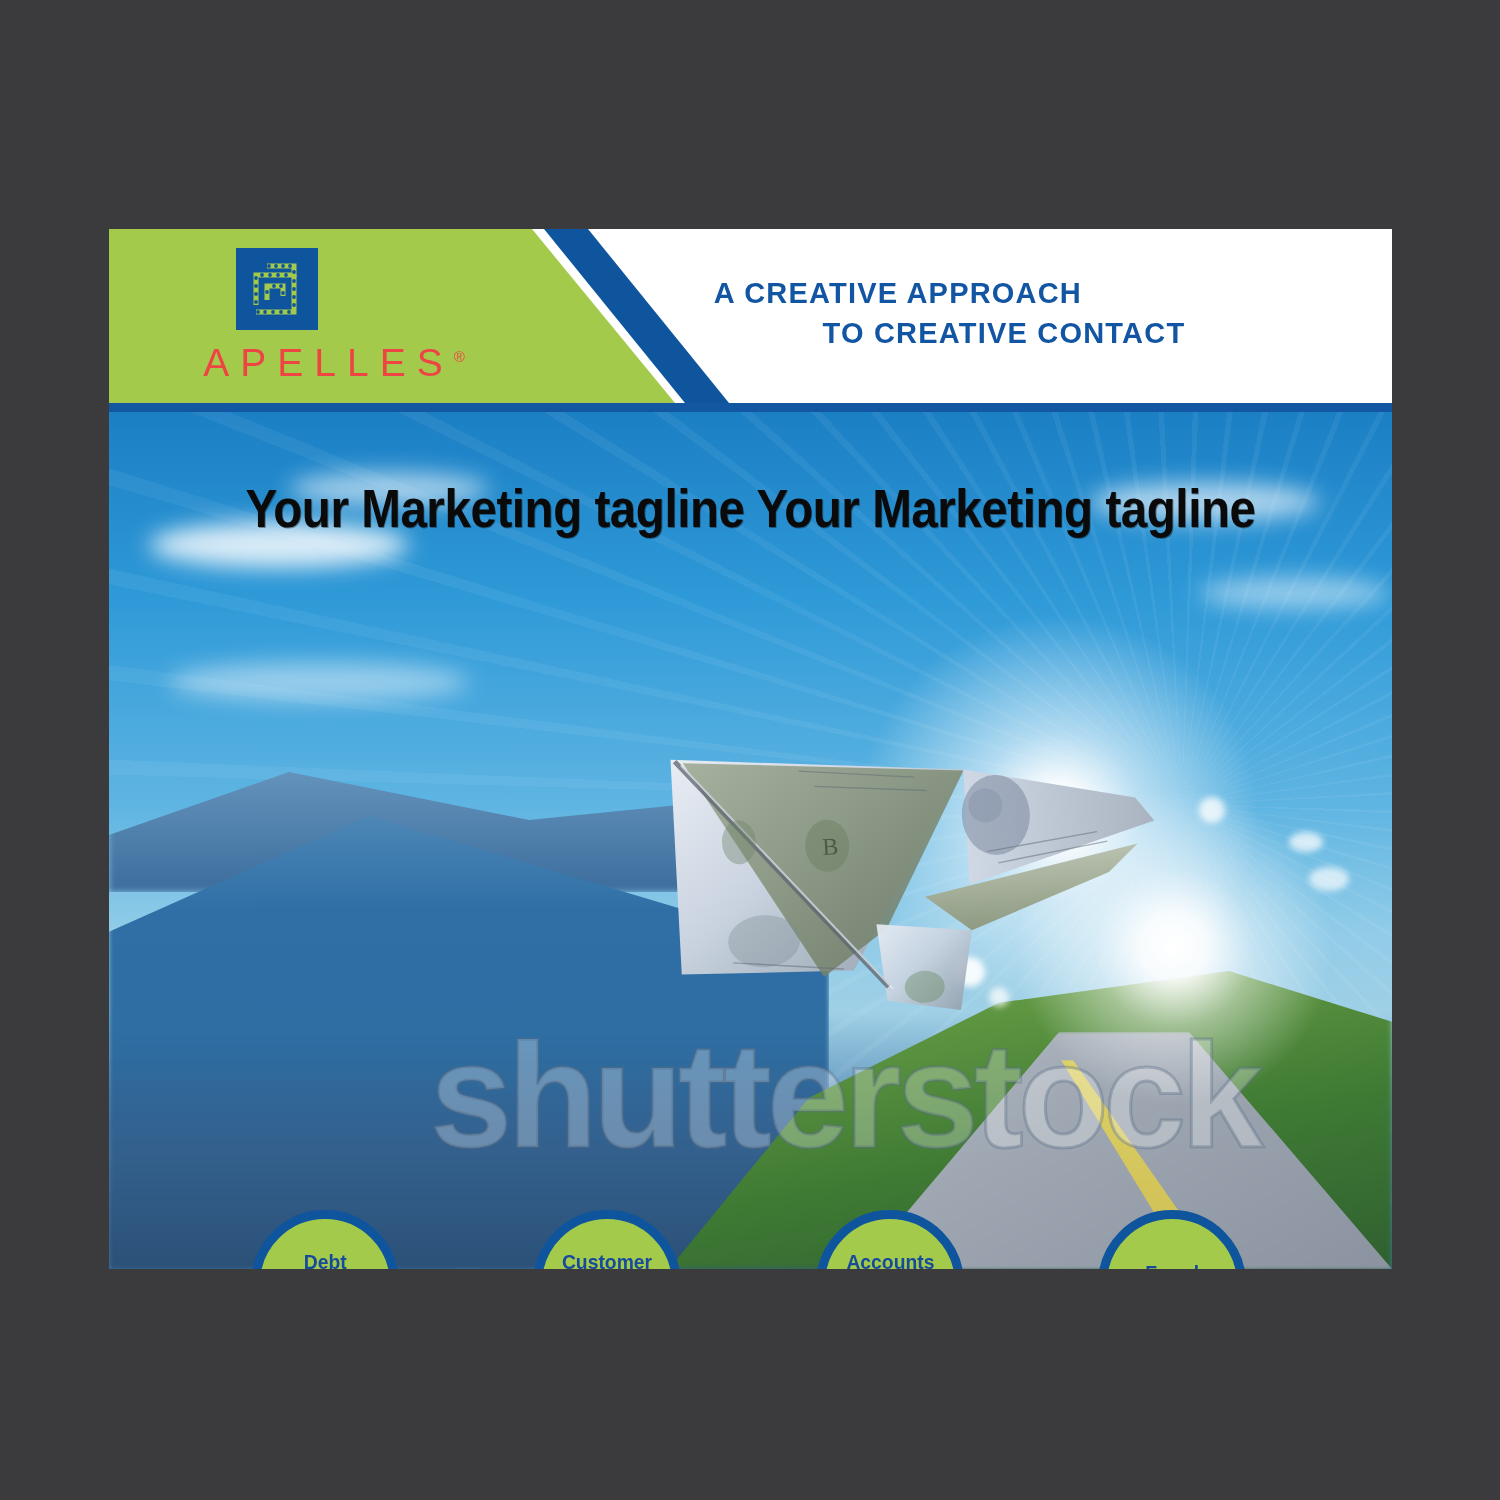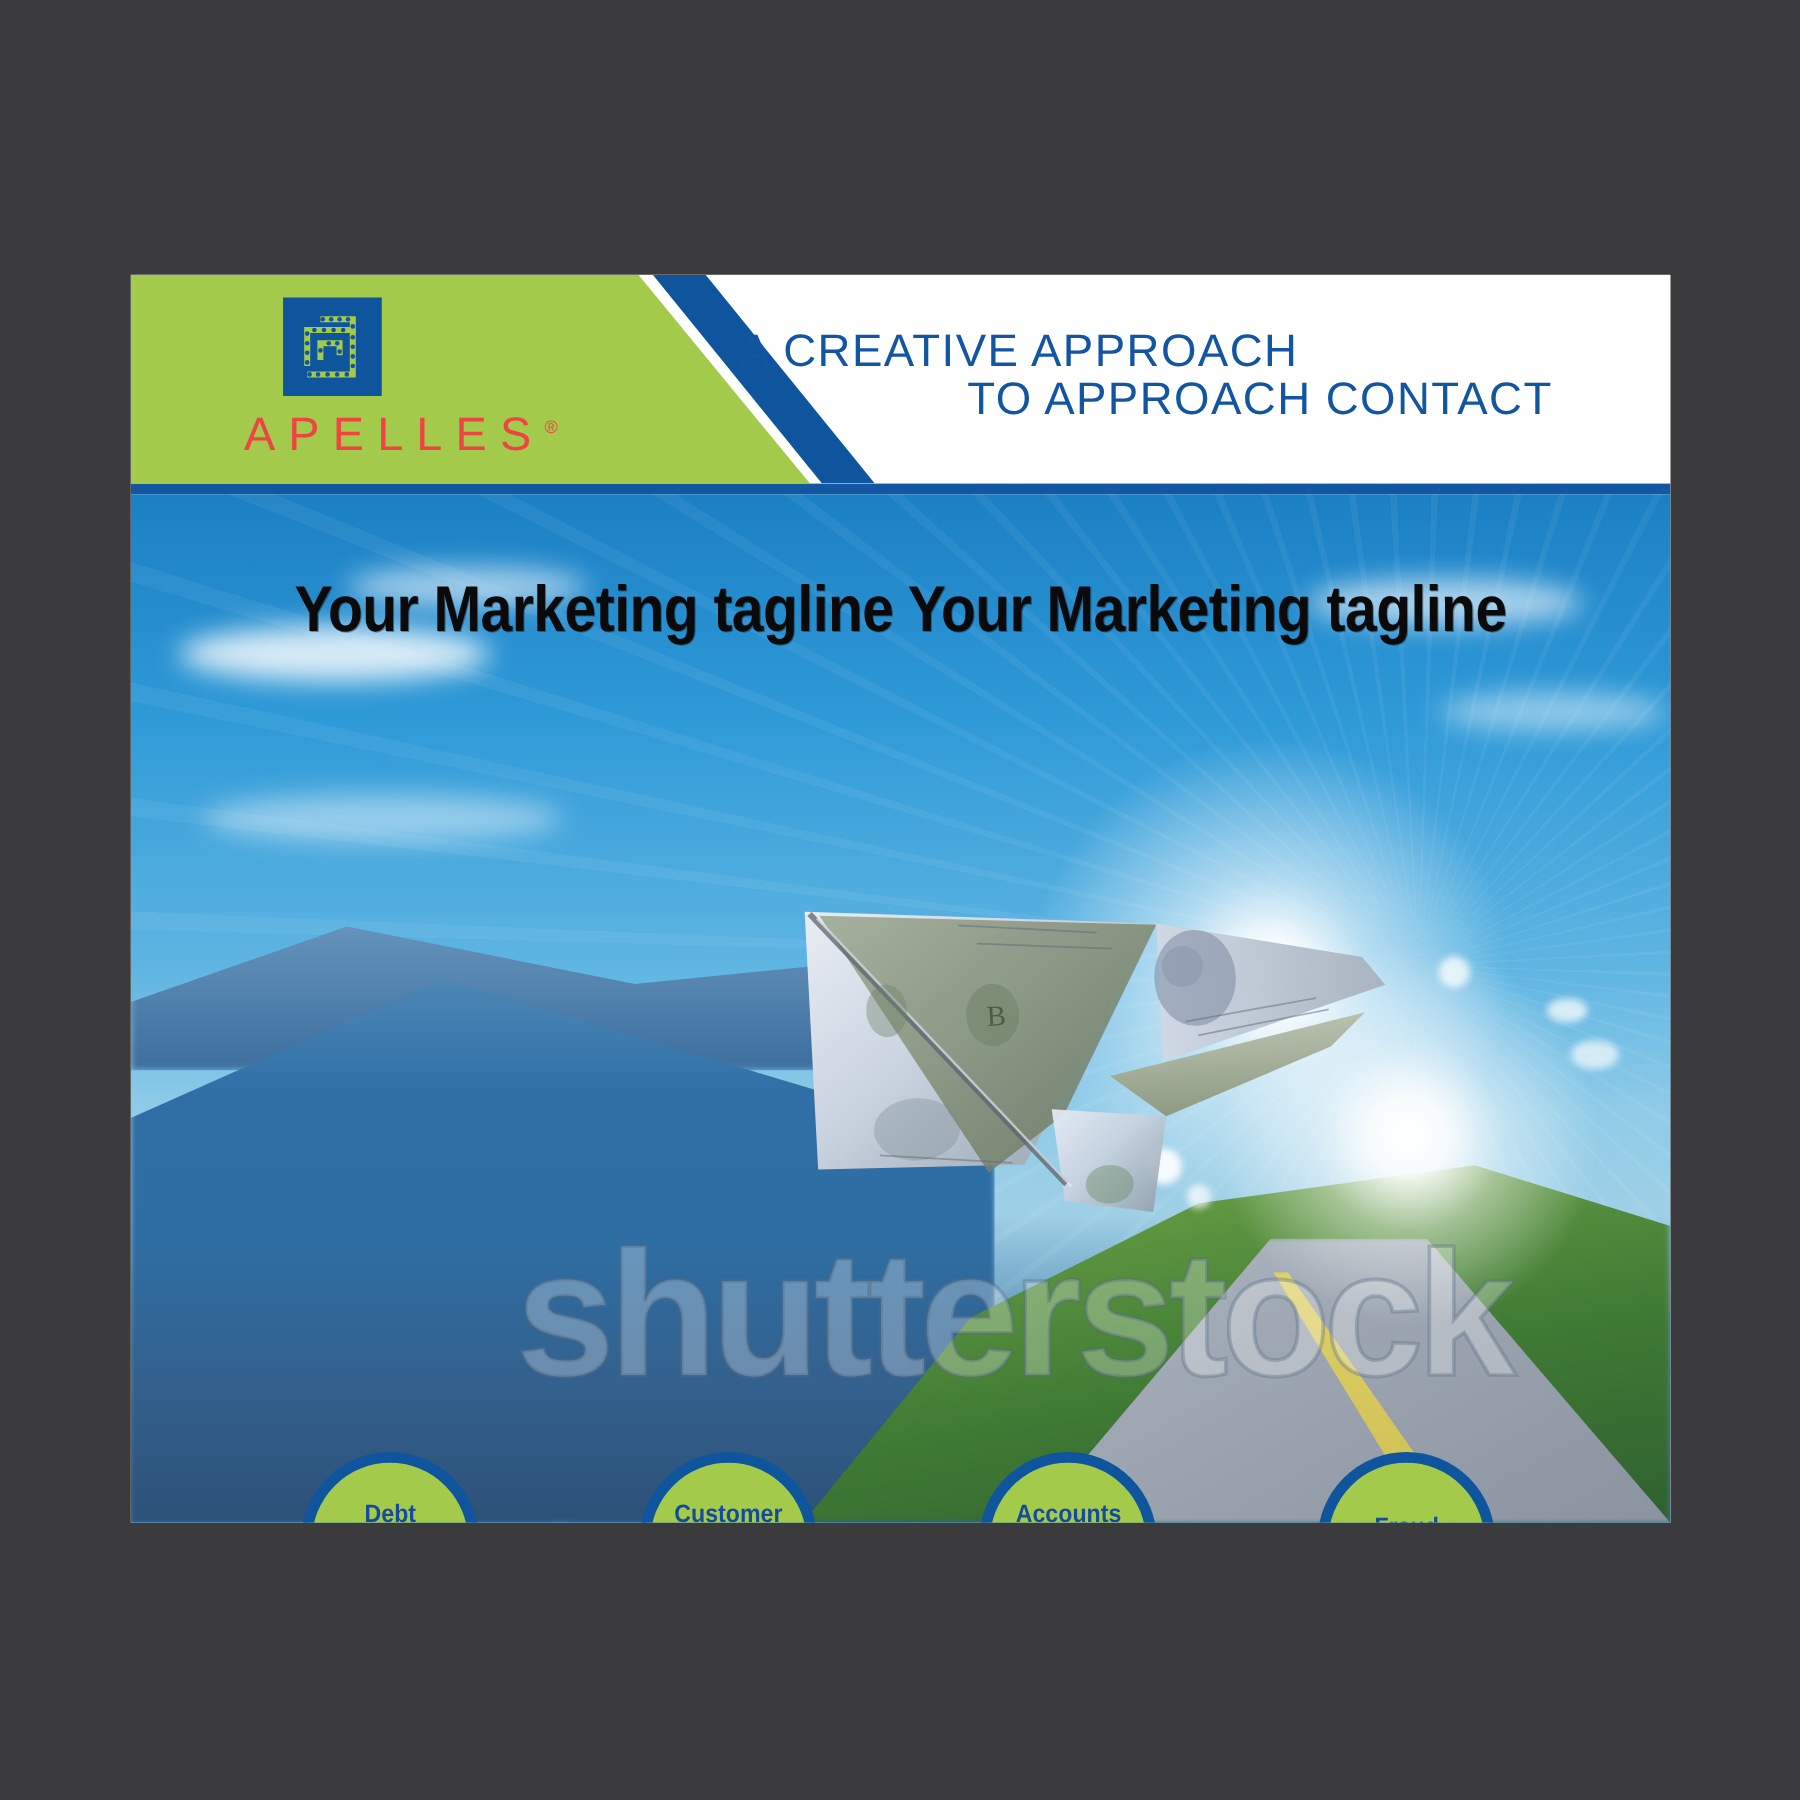--- a/index.html
+++ b/index.html
@@ -53,25 +53,25 @@
     text-align:center;
     white-space:nowrap;
   }
   .logo-word sup{font-size:15px;letter-spacing:0;vertical-align:super;}
 
   
   .header-tagline{
     position:absolute;
     right:98px; top:44px;
     color:#1255a3;
-    font-size:38px;
+    font-size:29px;
     letter-spacing:1.2px;
     line-height:40px;
-    text-align:right;
-    font-weight:400;
+    text-align:center;
+    font-weight:700;
   }
   .header-tagline .l1{display:block;padding-right:212px;}
   .header-tagline .l2{display:block;}
 
   
   .divider-bar{
     position:absolute;left:0;top:174px;width:1283px;height:9px;
     background:#1356a1;
   }
 
@@ -249,21 +249,21 @@
           <circle cx="45" cy="38" r="1.9"></circle>
             <circle cx="47" cy="45" r="1.9"></circle>
         </g>
       </svg>
     </div>
 
     <div class="logo-word"><span>APELLES</span><sup>®</sup></div>
 
     <div class="header-tagline">
       <span class="l1">A CREATIVE APPROACH</span>
-      <span class="l2">TO APPROACH CONTACT</span>
+      <span class="l2">TO CREATIVE CONTACT</span>
     </div>
   </div>
 
   <div class="divider-bar"></div>
 
   <div class="hero">
     <div class="hero-sky"></div>
     <div class="hero-streaks"></div>
 
     <div class="cloud" style="left:40px;top:110px;width:260px;height:46px;"></div>

